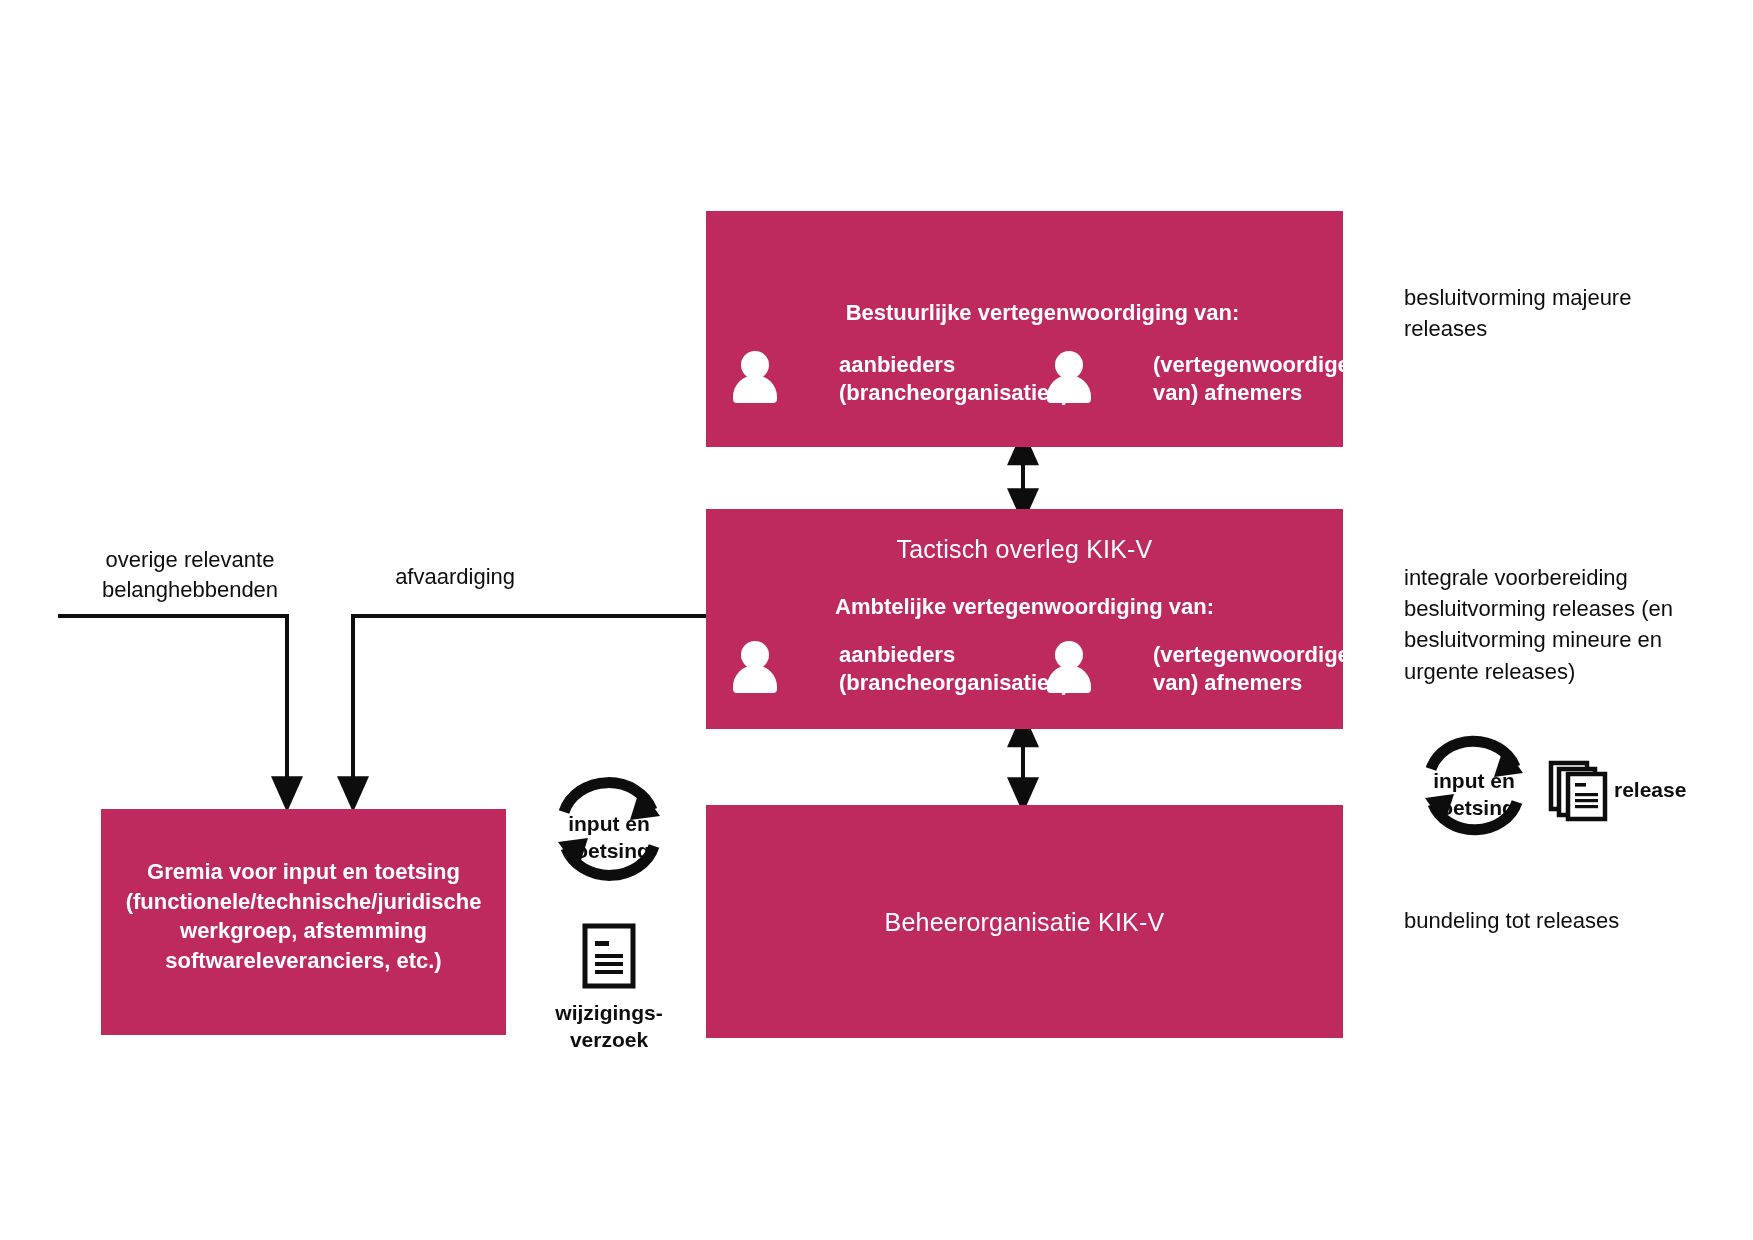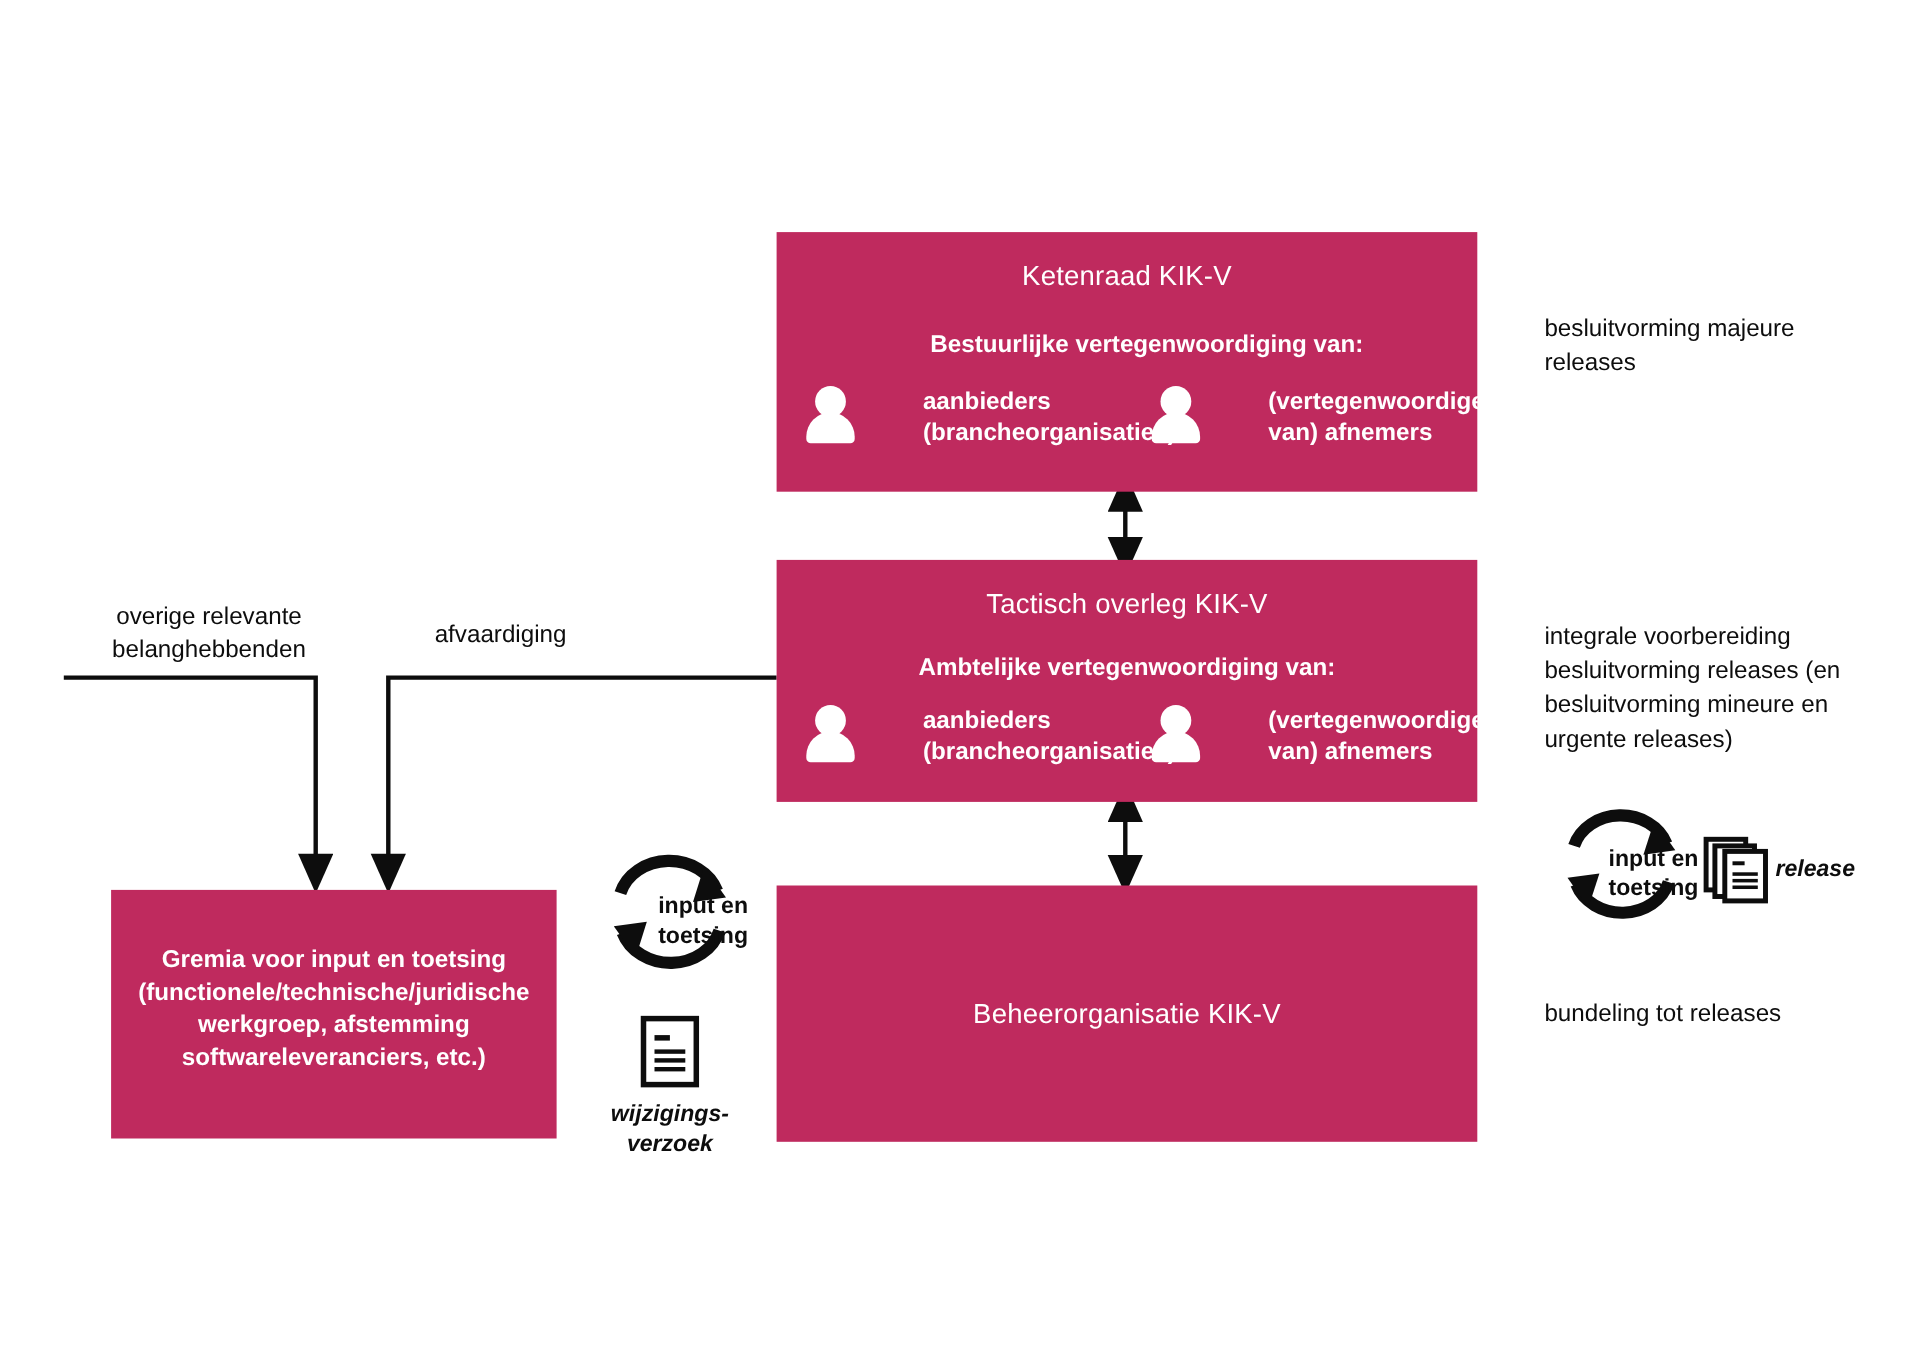--- a/index.html
+++ b/index.html
@@ -90,36 +90,35 @@
     line-height:1.35;
     text-align:center;
     white-space:pre-line;
     font-weight:400;
   }
   .cycle-group{
     position:absolute;
   }
   .cycle-label{
     position:absolute;
-    text-align:right;
+    text-align:center;
     font-size:21px;
     font-weight:700;
     color:#0d0d0d;
     line-height:1.28;
     white-space:pre-line;
   }
   .icon-label{
     position:absolute;
     text-align:center;
     font-size:21px;
     font-weight:700;
     color:#0d0d0d;
     line-height:1.28;
     white-space:pre-line;
-    font-style:italic;
   }
   svg{display:block;overflow:visible;}
   .connector-layer{
     position:absolute;
     left:0;top:0;
     width:1753px;height:1240px;
     pointer-events:none;
   }
 </style>
 </head>
@@ -140,21 +139,20 @@
     <path d="M58,616 L287,616 L287,795" fill="none" stroke="#0d0d0d" stroke-width="4" marker-end="url(#arrowEnd)"></path>
 
     <path d="M706,616 L353,616 L353,795" fill="none" stroke="#0d0d0d" stroke-width="4" marker-end="url(#arrowEnd)"></path>
 
     <path d="M1023,448 L1023,507" fill="none" stroke="#0d0d0d" stroke-width="4" marker-start="url(#arrowStart)" marker-end="url(#arrowEnd)"></path>
 
     <path d="M1023,730 L1023,796" fill="none" stroke="#0d0d0d" stroke-width="4" marker-start="url(#arrowStart)" marker-end="url(#arrowEnd)"></path>
   </svg>
 
   <div class="box" style="left:706px; top:211px; width:637px; height:236px;">
-    <div class="box-title" style="top:26px;">Ketenraad KIK-V</div>
     <div class="box-sub" style="top:89px;margin-left:36px;">Bestuurlijke vertegenwoordiging van:</div>
 
     <div class="person-group" style="left:27px; top:140px;">
       <span class="person-icon">
         <span class="head"></span>
         <span class="body"></span>
       </span>
       <span class="person-label">aanbieders
 (brancheorganisaties)</span>
     </div>

